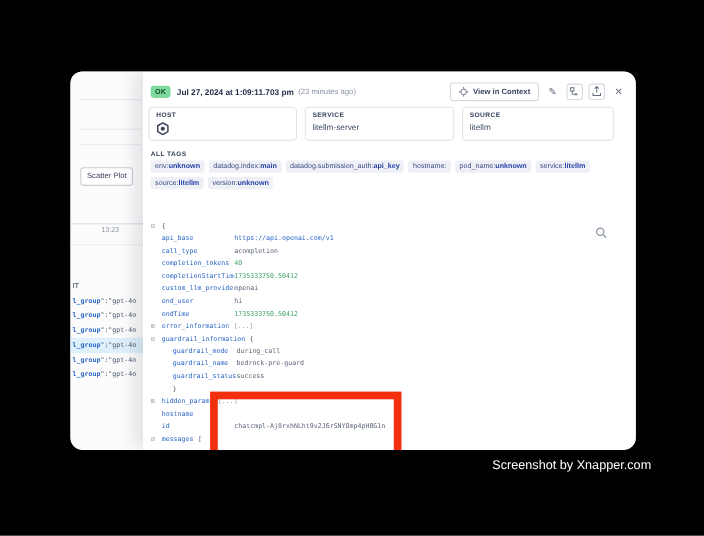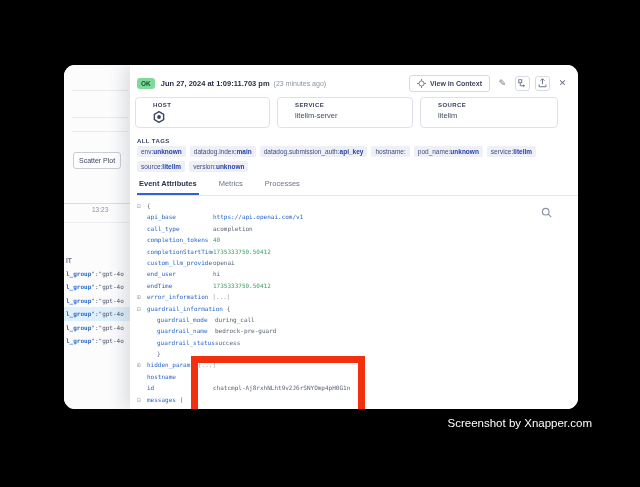--- a/index.html
+++ b/index.html
@@ -37,21 +37,21 @@
   .hdr-ago { font-size:7px; color:#8a93a5; margin-left:4px; white-space:nowrap; }
   .hdr-actions { margin-left:auto; display:flex; align-items:center; gap:5px; }
   .btn-vic { display:flex; align-items:center; gap:4px; border:1px solid #d6dae3; border-radius:3px;
              background:#fff; padding:3px 7px; font-size:7px; font-weight:bold; color:#3b4560; white-space:nowrap; }
   .icon-btn { width:15px; height:15px; display:flex; align-items:center; justify-content:center;
               font-size:9px; color:#697181; background:#fff; }
   .icon-btn.bordered { border:1px solid #d6dae3; border-radius:3px; }
   .icon-btn svg { display:block; }
 
   .cards { position:absolute; left:5px; top:32px; display:flex; gap:7px; }
-  .card { border:1px solid #dde1ea; border-radius:4px; height:31px; padding:4px 17px; background:#fff; }
+  .card { border:1px solid #dde1ea; border-radius:4px; height:31px; padding:4px 6px; background:#fff; }
   .card-label { font-size:6px; font-weight:bold; letter-spacing:.4px; color:#333e57; }
   .card-value { font-size:7.5px; color:#414d67; margin-top:3px; }
 
   .alltags-label { position:absolute; left:7px; top:73px; font-size:6px; font-weight:bold;
                    letter-spacing:.4px; color:#333e57; }
   .tags { position:absolute; left:7px; top:81px; width:404px; display:flex; flex-wrap:wrap; gap:4px; }
   .tag { background:#eef0f6; border-radius:2px; padding:2px 4px; font-size:6.5px;
          color:#3c4c84; white-space:nowrap; }
   .tag .tk::after { content:":"; }
   .tag .tv { font-weight:bold; color:#2742a8; }
@@ -105,21 +105,21 @@
       <div class="lp-row hl"><span class="lkey">l_group</span><span>":"gpt-4o</span></div>
       <div class="lp-row"><span class="lkey">l_group</span><span>":"gpt-4o</span></div>
       <div class="lp-row"><span class="lkey">l_group</span><span>":"gpt-4o</span></div>
     </div>
   </div>
 
   <div class="panel">
 
     <div class="hdr">
       <span class="badge-ok">OK</span>
-      <span class="hdr-title">Jun 27, 2024 at 1:09:11.703 pm</span>
+      <span class="hdr-title">Jul 27, 2024 at 1:09:11.703 pm</span>
       <span class="hdr-ago">(23 minutes ago)</span>
       <span class="hdr-actions">
         <button class="btn-vic">
           <svg width="9" height="9" viewBox="0 0 12 12">
             <circle cx="6" cy="6" r="3.4" fill="none" stroke="#697181" stroke-width="1.2"></circle>
             <path d="M6 0v2.2M6 9.8V12M0 6h2.2M9.8 6H12" stroke="#697181" stroke-width="1.2"></path>
           </svg>
           <span>View in Context</span>
         </button>
         <span class="icon-btn">✎</span>
@@ -165,25 +165,20 @@
       <span class="tag"><span class="tk">env</span><span class="tv">unknown</span></span>
       <span class="tag"><span class="tk">datadog.index</span><span class="tv">main</span></span>
       <span class="tag"><span class="tk">datadog.submission_auth</span><span class="tv">api_key</span></span>
       <span class="tag"><span class="tk">hostname</span><span class="tv"></span></span>
       <span class="tag"><span class="tk">pod_name</span><span class="tv">unknown</span></span>
       <span class="tag"><span class="tk">service</span><span class="tv">litellm</span></span>
       <span class="tag"><span class="tk">source</span><span class="tv">litellm</span></span>
       <span class="tag"><span class="tk">version</span><span class="tv">unknown</span></span>
     </div>
 
-    <div class="tabs">
-      <span class="tab active">Event Attributes</span>
-      <span class="tab">Metrics</span>
-      <span class="tab">Processes</span>
-    </div>
 
     <span class="search-ico">
       <svg width="11" height="11" viewBox="0 0 14 14">
         <circle cx="6" cy="6" r="4.2" fill="none" stroke="#8a93a5" stroke-width="1.4"></circle>
         <path d="M9.2 9.2L13 13" stroke="#8a93a5" stroke-width="1.4"></path>
       </svg>
     </span>
 
     <div class="json">
       <div class="jrow">

